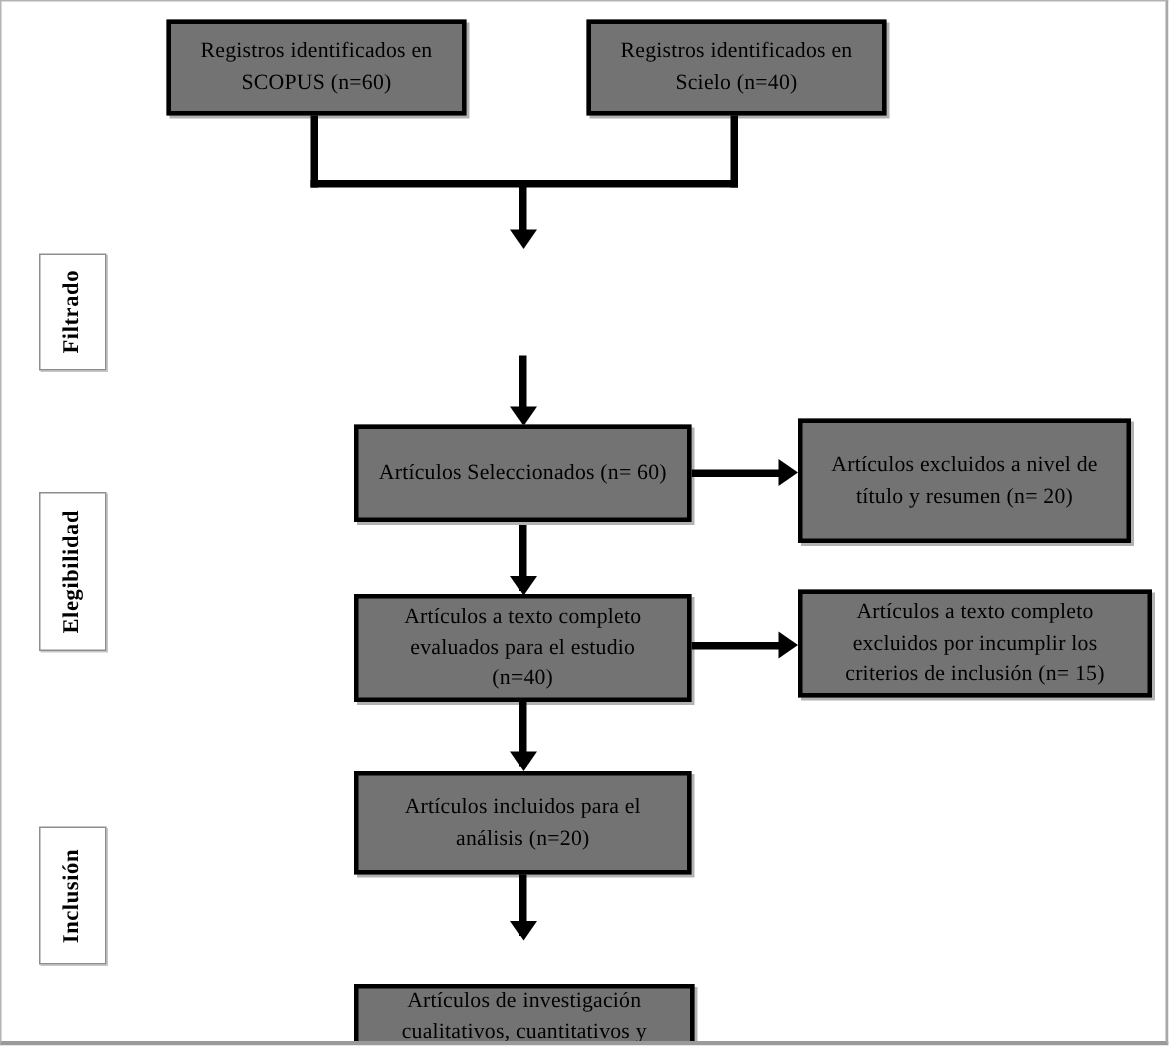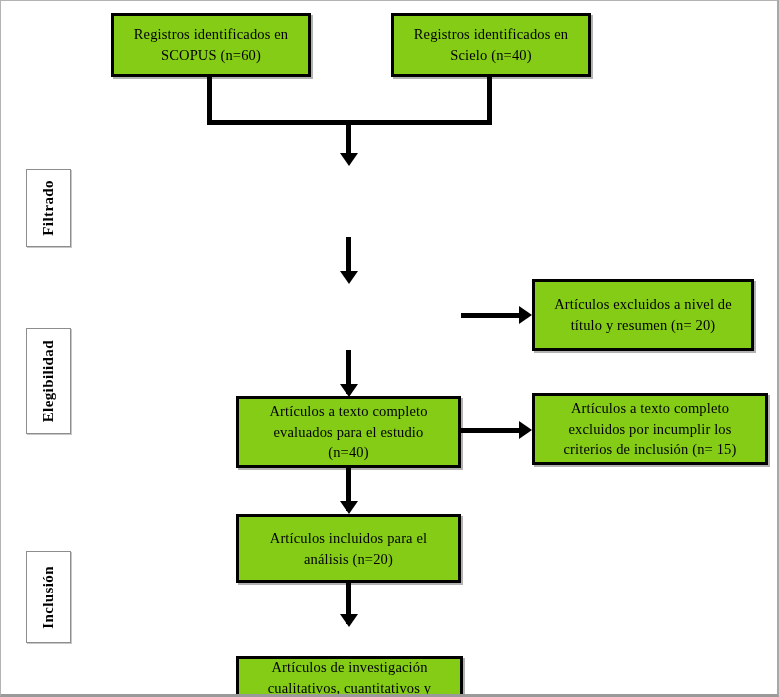--- a/index.html
+++ b/index.html
@@ -18,21 +18,21 @@
     border-bottom: 3px solid #9a9a9a;
     border-right: 2px solid #a8a8a8;
     overflow: hidden;
     font-family: "Liberation Serif", "DejaVu Serif", serif;
   }
 
   
   .node {
     position: absolute;
     box-sizing: border-box;
-    background: #84cc16;
+    background: #737373;
     border: 3px solid #000000;
     box-shadow: 2px 2px 0 rgba(0,0,0,0.30);
     display: flex;
     align-items: center;
     justify-content: center;
     text-align: center;
     z-index: 3;
   }
   .node .txt {
     font-family: "Liberation Serif", "DejaVu Serif", serif;
@@ -149,22 +149,25 @@
     <span class="txt">Registros identificados en
 SCOPUS (n=60)</span>
   </div>
 
   <div class="node" style="left:390px; top:12px; width:200px; height:64px;">
     <span class="txt">Registros identificados en
 Scielo (n=40)</span>
   </div>
 
 
+  <div class="node" style="left:235px; top:282px; width:225px; height:65px;">
+    <span class="txt">Artículos Seleccionados (n= 60)</span>
+  </div>
 
-  <div class="node" style="left:531px; top:278px; width:222px; height:72px;">
+  <div class="node" style="left:531px; top:278px; width:222px; height:83px;">
     <span class="txt">Artículos excluidos a nivel de
 título y resumen (n= 20)</span>
   </div>
 
   <div class="node" style="left:235px; top:395px; width:225px; height:72px;">
     <span class="txt">Artículos a texto completo
 evaluados para el estudio
 (n=40)</span>
   </div>
 

